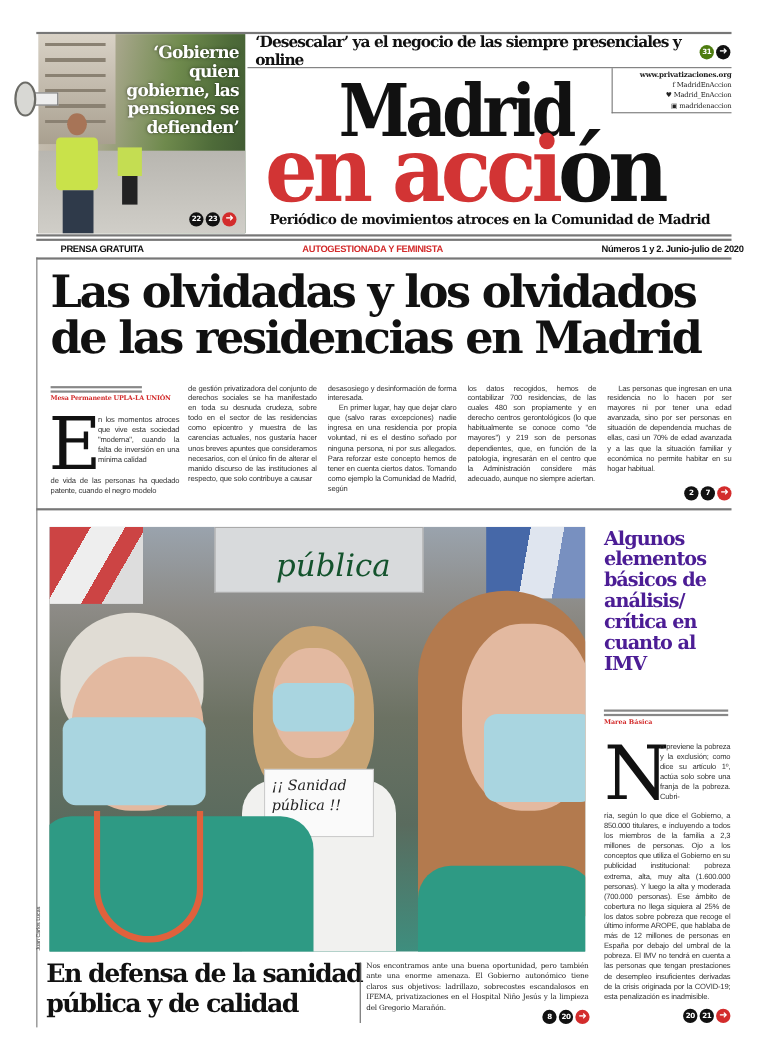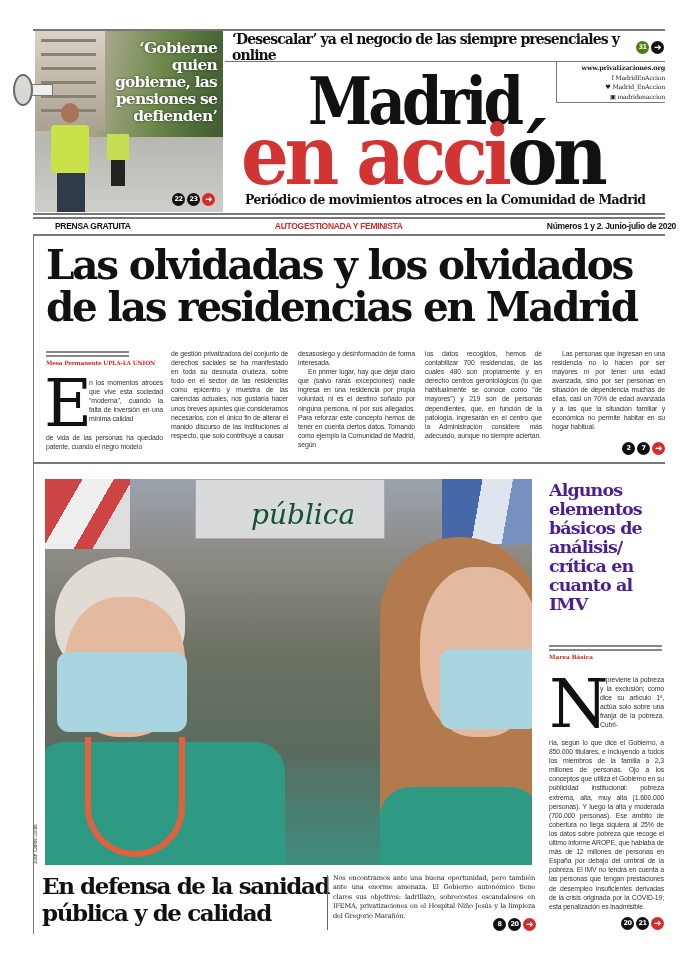--- a/index.html
+++ b/index.html
@@ -232,20 +232,29 @@
   <span class="pref arrow">➜</span>
 </div>
 <div class="abs art-bottom-rule"></div>
 
 <div class="abs health-photo">
   <div class="redletters"></div>
   <div class="banner">
       <span>pública</span>
     </div>
   <div class="flag"></div>
+  <div class="fig fig2">
+    <div class="hair"></div>
+      <div class="face"></div>
+      <div class="mask"></div>
+      <div class="coat"></div>
+    <div class="sign">
+        <span>¡¡ Sanidad pública !!</span>
+      </div>
+  </div>
   <div class="fig fig1">
     <div class="hair"></div>
       <div class="face"></div>
       <div class="mask"></div>
       <div class="scrubs"></div>
       <div class="steth"></div>
   </div>
   <div class="fig fig3">
     <div class="hair"></div>
       <div class="face"></div>

